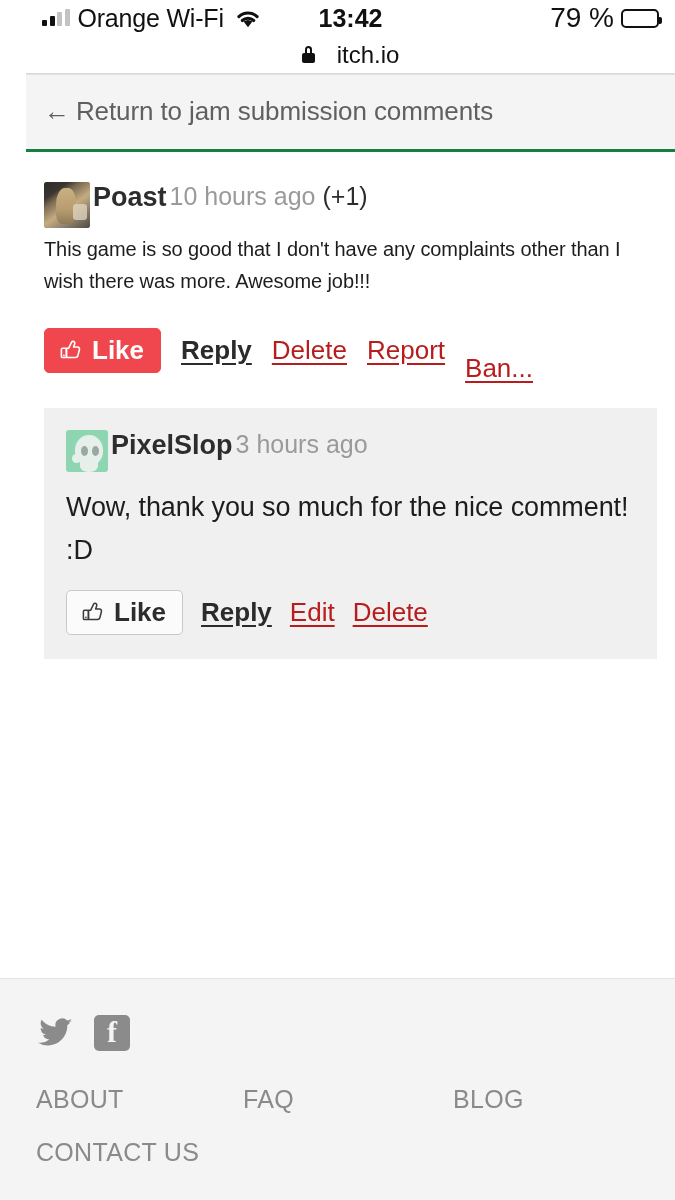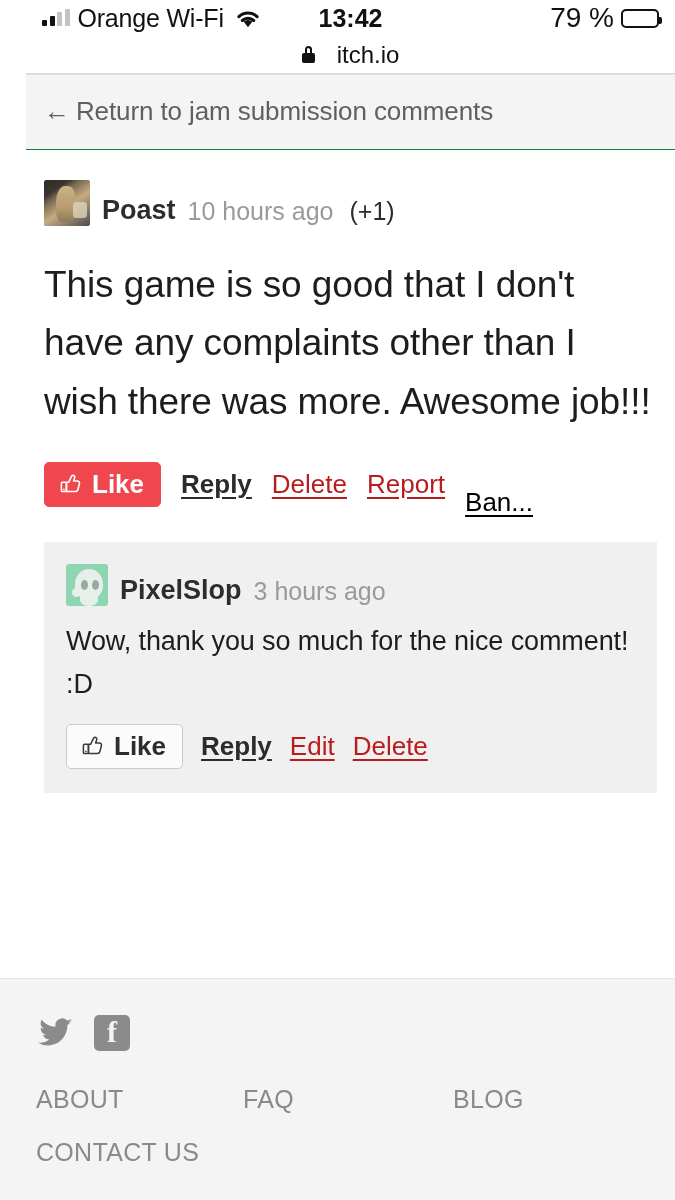--- a/index.html
+++ b/index.html
@@ -66,29 +66,29 @@
   .page-title {
     font-size: 32px; font-weight: bold; color:#3b3b3b; line-height: 1.30;
     letter-spacing: -0.2px;
   }
   .page-title .jamlink { color:#da3c46; text-decoration: underline; text-underline-offset: 3px; }
 
   
   .returnbar {
     background: #f4f4f4;
     border-top: 1px solid #e2e2e2;
-    border-bottom: 1px solid #15803d;
+    border-bottom: 3px solid #15803d;
     padding: 21px 18px 22px 18px;
   }
   .return-link { font-size: 26px; color:#606060; text-decoration:none; letter-spacing:-0.1px; }
   .return-link .arrow { margin-right: 6px; }
 
   
   .comments { padding: 30px 18px 0 18px; background:#fff; }
-  .comment-head { display:flex; align-items:flex-end; gap: 12px; }
+  .comment-head { display:flex; align-items:flex-start; gap: 3px; }
   .avatar { width: 46px; height:46px; border-radius: 3px; flex: 0 0 auto; overflow:hidden; position:relative; }
 
   
   .avatar-dog { background: #6e6253; }
   .avatar-dog .bg-dark { position:absolute; inset:0; background:
       linear-gradient(145deg,#2e2a26 0%, #3a3530 22%, #7a6a52 33%, #c5ab80 55%, #8f8270 74%, #4e4a45 100%); }
   .avatar-dog .dog {
     position:absolute; left:12px; top:6px; width:20px; height:36px;
     background: linear-gradient(180deg,#cbb083 0%, #b89c70 60%, #8e7a58 100%);
     border-radius: 45% 40% 35% 30%;
@@ -115,37 +115,37 @@
   .avatar-skull .eye.r { left:26px; }
   .avatar-skull .cheek {
     position:absolute; left:6px; top:24px; width:9px; height:9px; background:#e6efe9; border-radius:50%;
   }
 
   .c-author { font-size: 27px; font-weight: bold; color:#2d2d2d; }
   .c-time { font-size: 25px; color:#9a9a9a; }
   .c-score { font-size: 25px; color:#2d2d2d; margin-left: 4px; }
 
   .c-body {
-    font-size: 37px; color:#1d1d1d; line-height: 1.58; margin-top: 30px;
+    font-size: 20px; color:#1d1d1d; line-height: 1.58; margin-top: 6px;
     letter-spacing: -0.1px;
   }
 
   .actions { display:flex; align-items:center; gap: 20px; margin-top: 20px; }
   .like-btn {
     display:flex; align-items:center; gap:9px;
     padding: 8px 16px 9px 14px; border-radius: 5px; cursor:pointer;
     font-size: 26px; font-weight: bold; line-height:1;
   }
   .like-btn.active { background:#f0474f; color:#ffffff; border:1px solid #f0474f; }
   .like-btn.inactive { background:#fbfbfb; color:#2d2d2d; border:1px solid #c9c9c9; }
   .thumb { width: 24px; height: 24px; display:block; }
   .act-link { font-size: 26px; text-decoration: underline; text-underline-offset: 4px; cursor:pointer; }
   .act-link.strong { color:#2b2b2b; font-weight: 600; }
   .act-link.muted { color:#b91c1c; }
-  .act-link.dark { color:#000000;margin-top:36px; }
+  .act-link.dark { color:#b91c1c;margin-top:36px; }
 
   
   .reply-block {
     background:#f0f0f0; margin-top: 24px; padding: 22px 22px 24px 22px;
   }
   .reply-block .c-body { font-size: 27px; margin-top: 14px; }
   .reply-block .actions { gap:18px; margin-top: 18px; }
   .reply-block .avatar { width:42px; height:42px; }
 
   

